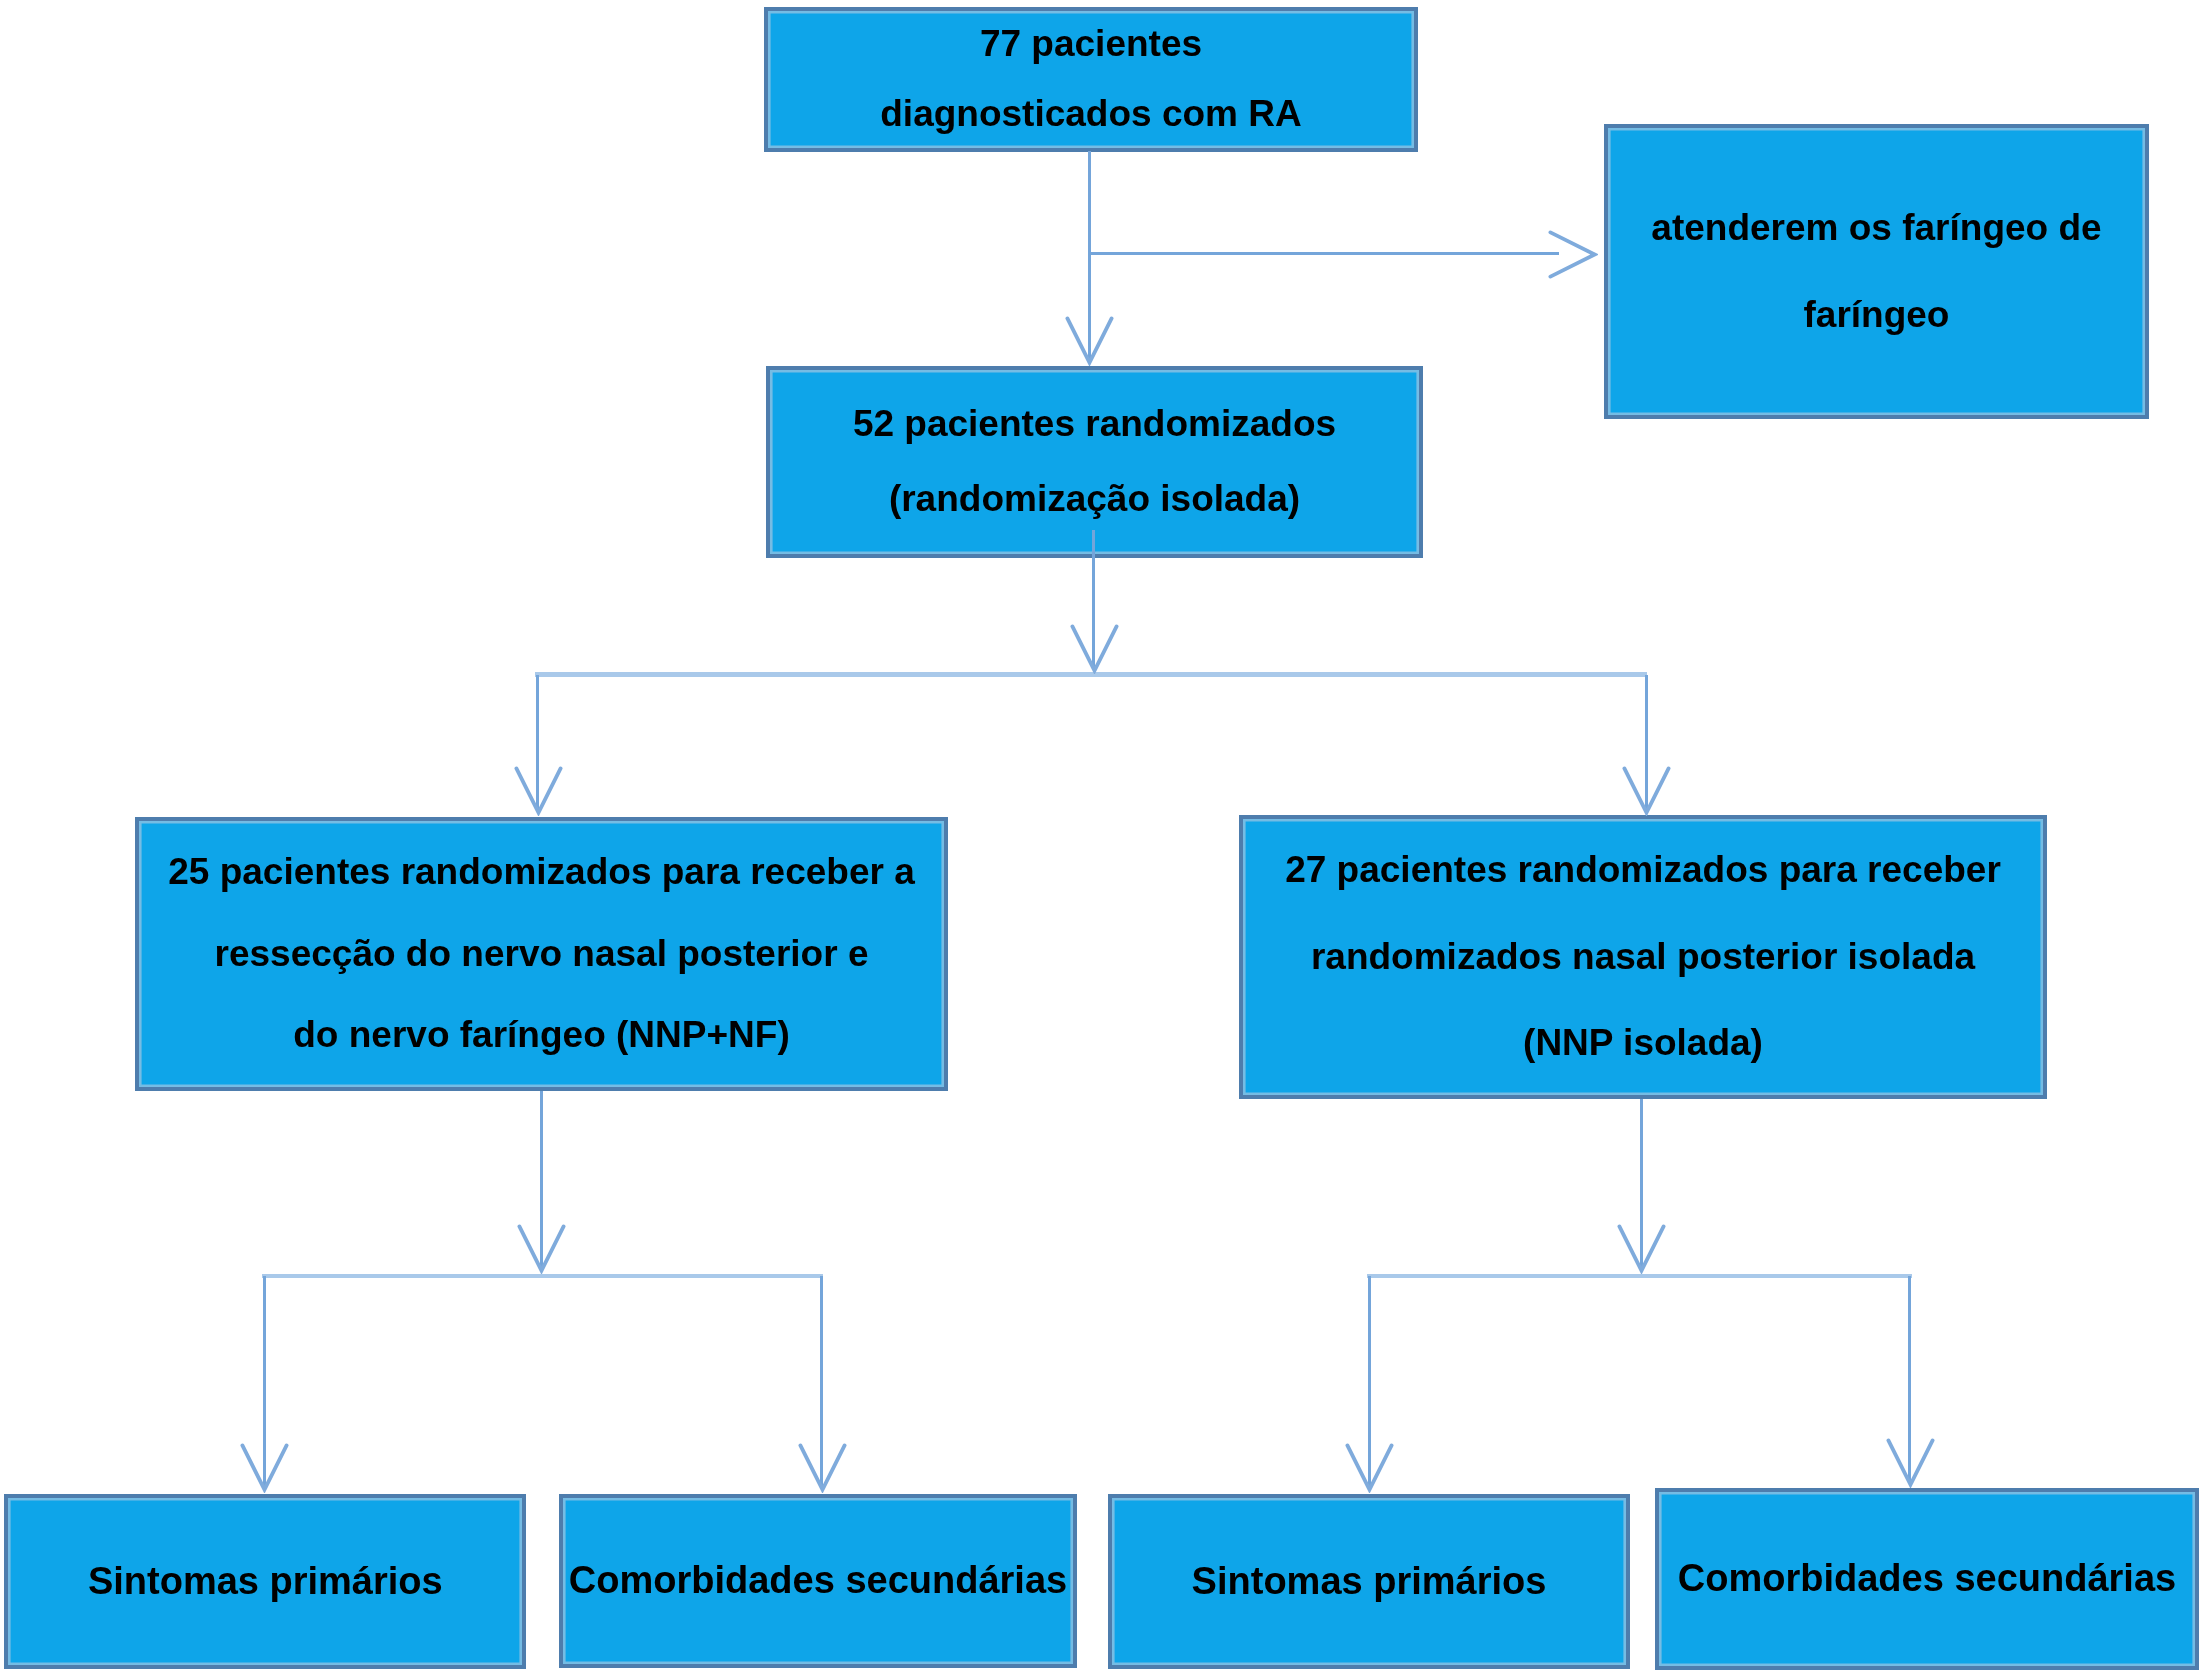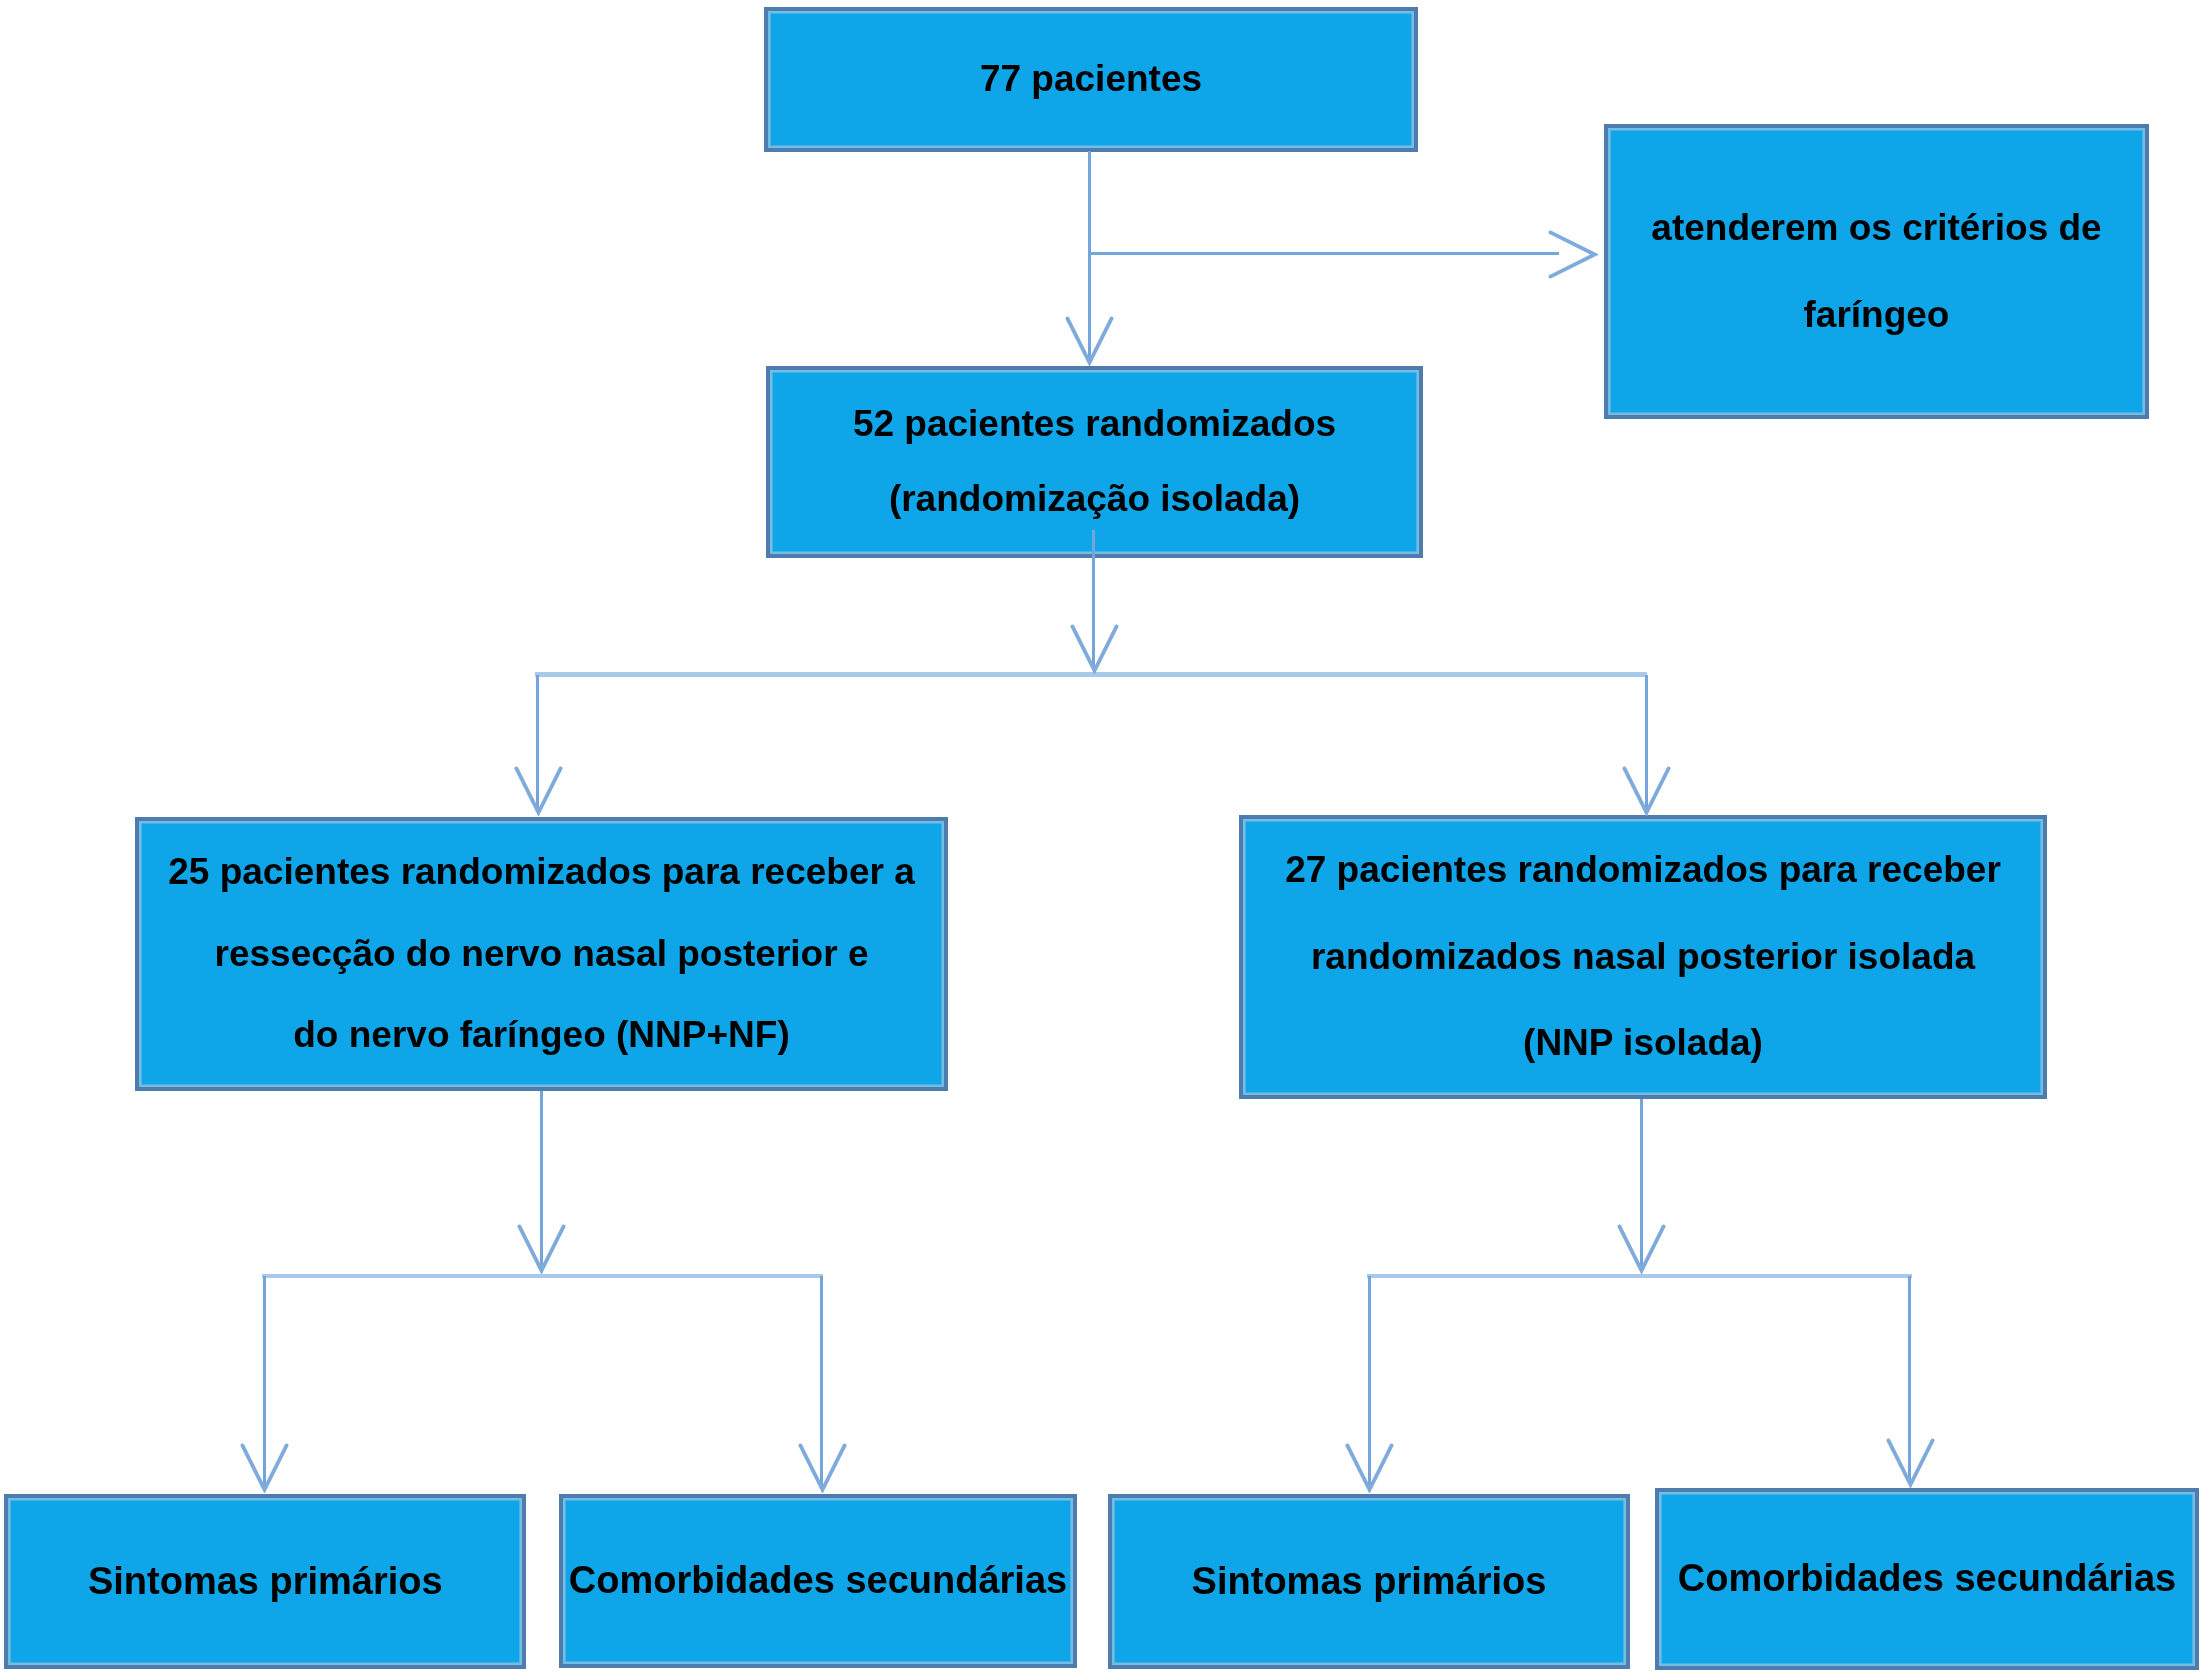--- a/index.html
+++ b/index.html
@@ -87,24 +87,25 @@
   #a10 { left: 1883px; top: 1437px; }
   #aR  { left: 1547px; top: 227px; }
 </style>
 </head>
 <body>
 
 <div class="canvas">
 
   <div class="box" id="b-diagnosed">
     <span>77 pacientes</span>
+    <span>diagnosticados com RA</span>
   </div>
 
   <div class="box" id="b-excluded">
-    <span>atenderem os critérios de</span>
+    <span>atenderem os faríngeo de</span>
     <span>faríngeo</span>
   </div>
 
   <div class="box" id="b-randomized">
     <span>52 pacientes randomizados</span>
     <span>(randomização isolada)</span>
   </div>
 
   <div class="box" id="b-nnp-nf">
     <span>25 pacientes randomizados para receber a</span>

